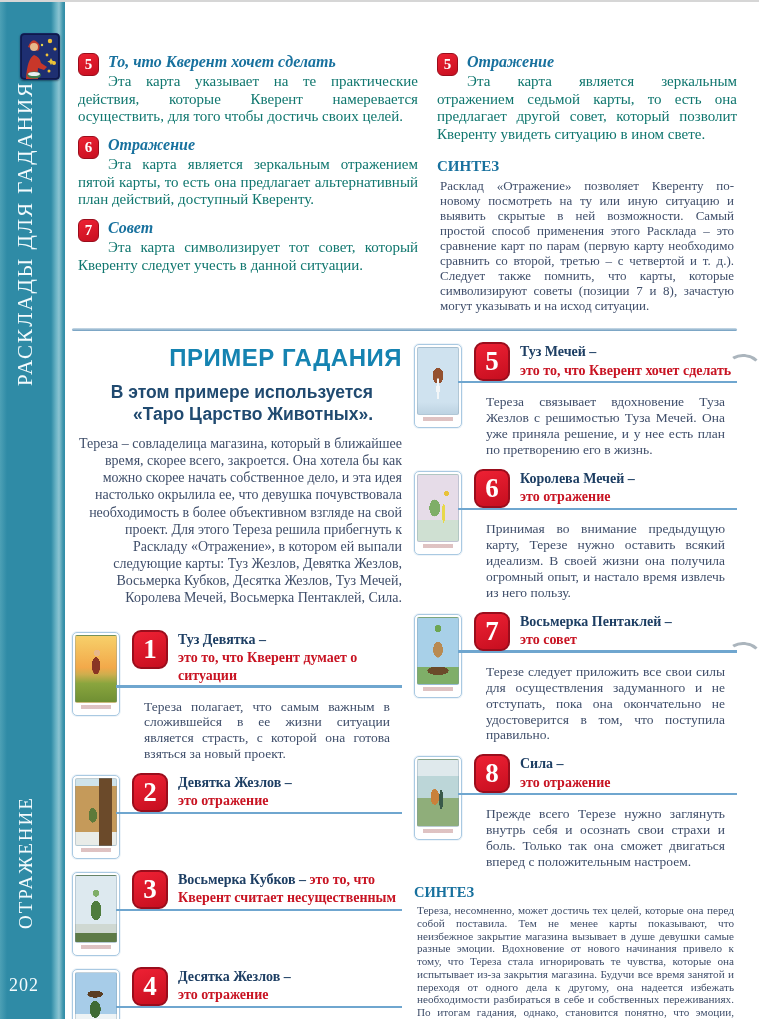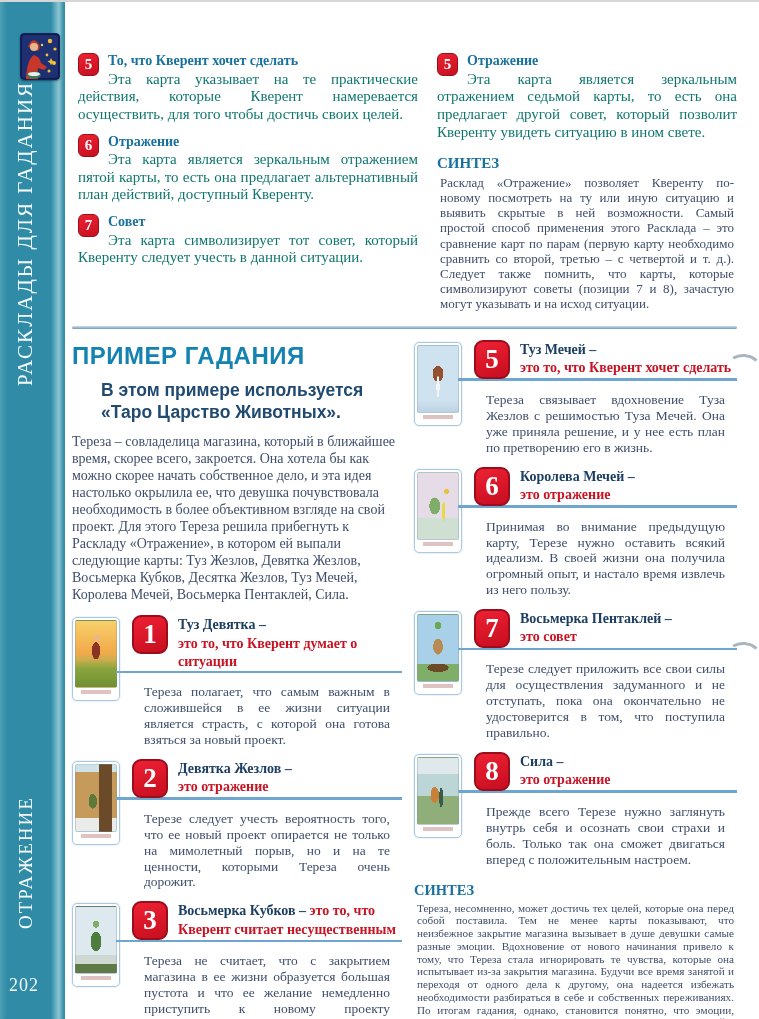--- a/index.html
+++ b/index.html
@@ -32,30 +32,30 @@
   .b-col-r{flex:1;min-width:0;}
   
   .titem{margin-bottom:9px;}
   .titem::after{content:'';display:block;clear:both;}
   .badge-sm{
     float:left;width:21px;height:23px;margin:1px 9px 2px 0;
     background:linear-gradient(160deg,#ec2233,#c80f20);border:1.5px solid #9a0d1c;border-radius:6px;
     color:#fff;font-weight:bold;font-size:15px;display:flex;align-items:center;justify-content:center;
     box-sizing:border-box;
   }
-  .ttitle{color:#18719e;font-weight:bold;font-size:14px;line-height:1.25;}
+  .ttitle{color:#18719e;font-weight:bold;font-size:16px;line-height:1.25;font-style:italic;}
   .tbody{margin:1px 0 0;text-align:justify;font-size:15px;line-height:1.18;color:#0f766e;}
   .syn-top{margin-top:14px;}
   .syn-h{color:#18719e;font-weight:bold;font-size:15px;margin:0 0 3px;}
   .syn-b{margin:3px;text-align:justify;font-size:13px;line-height:1.16;color:#3f4e6a;}
   
   .divider{height:3px;margin:12px 0 11px -6px;border-radius:2px;
     background:linear-gradient(180deg,#cfdde8,#6d9cbf);}
   
-  .example{text-align:left;margin-bottom:12px;}
+  .example{text-align:right;margin-bottom:24px;}
   .ex-h{font-family:"Liberation Sans",sans-serif;font-weight:bold;font-size:24px;color:#1583b1;
         letter-spacing:.5px;margin:2px 0 10px;}
   .ex-sub{font-family:"Liberation Sans",sans-serif;font-weight:bold;font-size:17.5px;color:#204a70;
         line-height:1.25;max-width:272px;margin:0 auto 9px;}
   .ex-intro{font-size:14px;line-height:1.22;color:#3f4e6a;margin:0 auto;max-width:330px;}
   
   .citem{display:flex;margin-bottom:11px;}
   .tarot{width:48px;flex:none;padding-top:2px;}
   .card-frame{width:42px;height:78px;background:#fff;border:1px solid #a9c9e2;border-radius:5px;
       padding:2px;box-shadow:0 0 0 1px #eef4f9;}
@@ -220,40 +220,38 @@
               </div>
             </div>
             <div class="citem-main">
               <div class="chead">
                 <div class="badge-lg">2</div>
                 <div class="chead-text stack">
                   <span class="cname">Девятка Жезлов –</span>
                   <span class="crole">это отражение</span>
                 </div>
               </div>
-              <p class="cbody">Терезе следует учесть вероятность того, что ее новый проект опирается не только на мимолетный порыв, но и на те ценности, которыми Тереза очень дорожит.</p>
             </div>
           </div>
 
           <div class="citem">
             <div class="tarot">
               <div class="card-frame">
                 <div class="card-art eight-of-cups"></div>
                 <div class="card-cap"></div>
               </div>
             </div>
             <div class="citem-main">
               <div class="chead">
                 <div class="badge-lg">3</div>
                 <div class="chead-text inline">
                   <span class="cname">Восьмерка Кубков –</span>
                   <span class="crole">это то, что Кверент считает несущественным</span>
                 </div>
               </div>
-              <p class="cbody">Тереза не считает, что с закрытием магазина в ее жизни образуется большая пустота и что ее желание немедленно приступить к новому проекту обусловлено потребностью заполнить эту пустоту.</p>
             </div>
           </div>
 
           <div class="citem">
             <div class="tarot">
               <div class="card-frame">
                 <div class="card-art ten-of-wands"></div>
 
               </div>
             </div>

